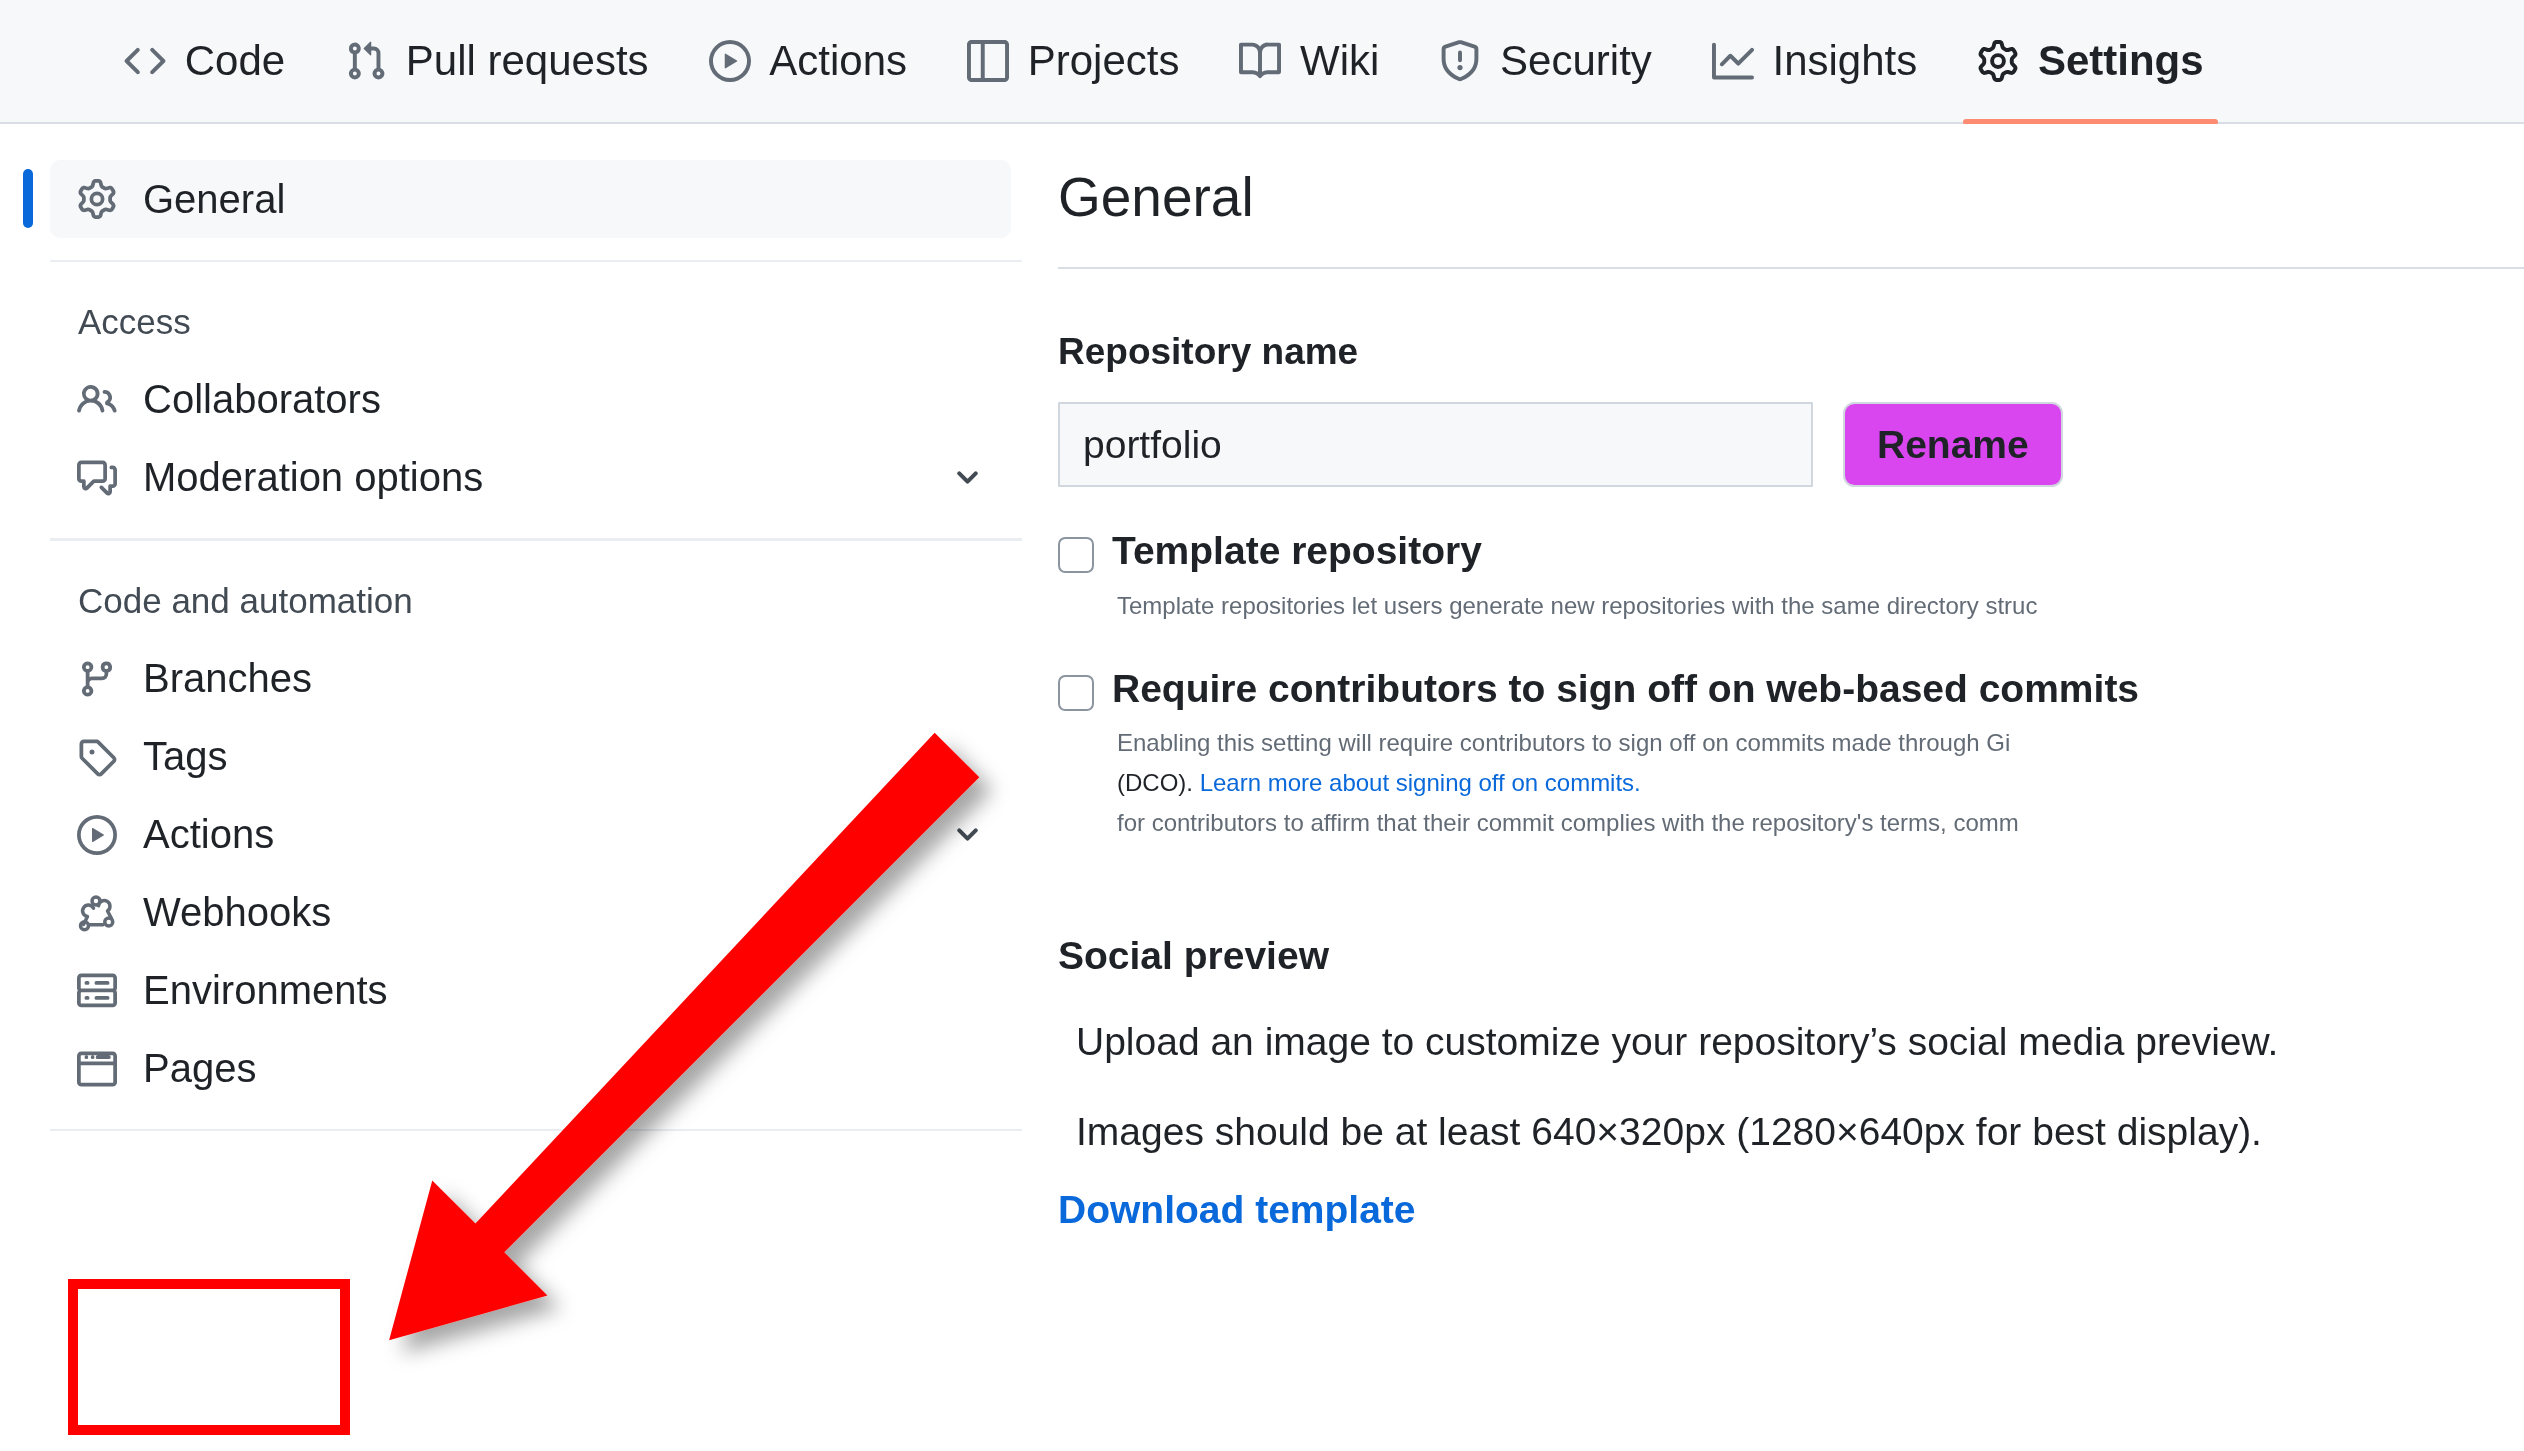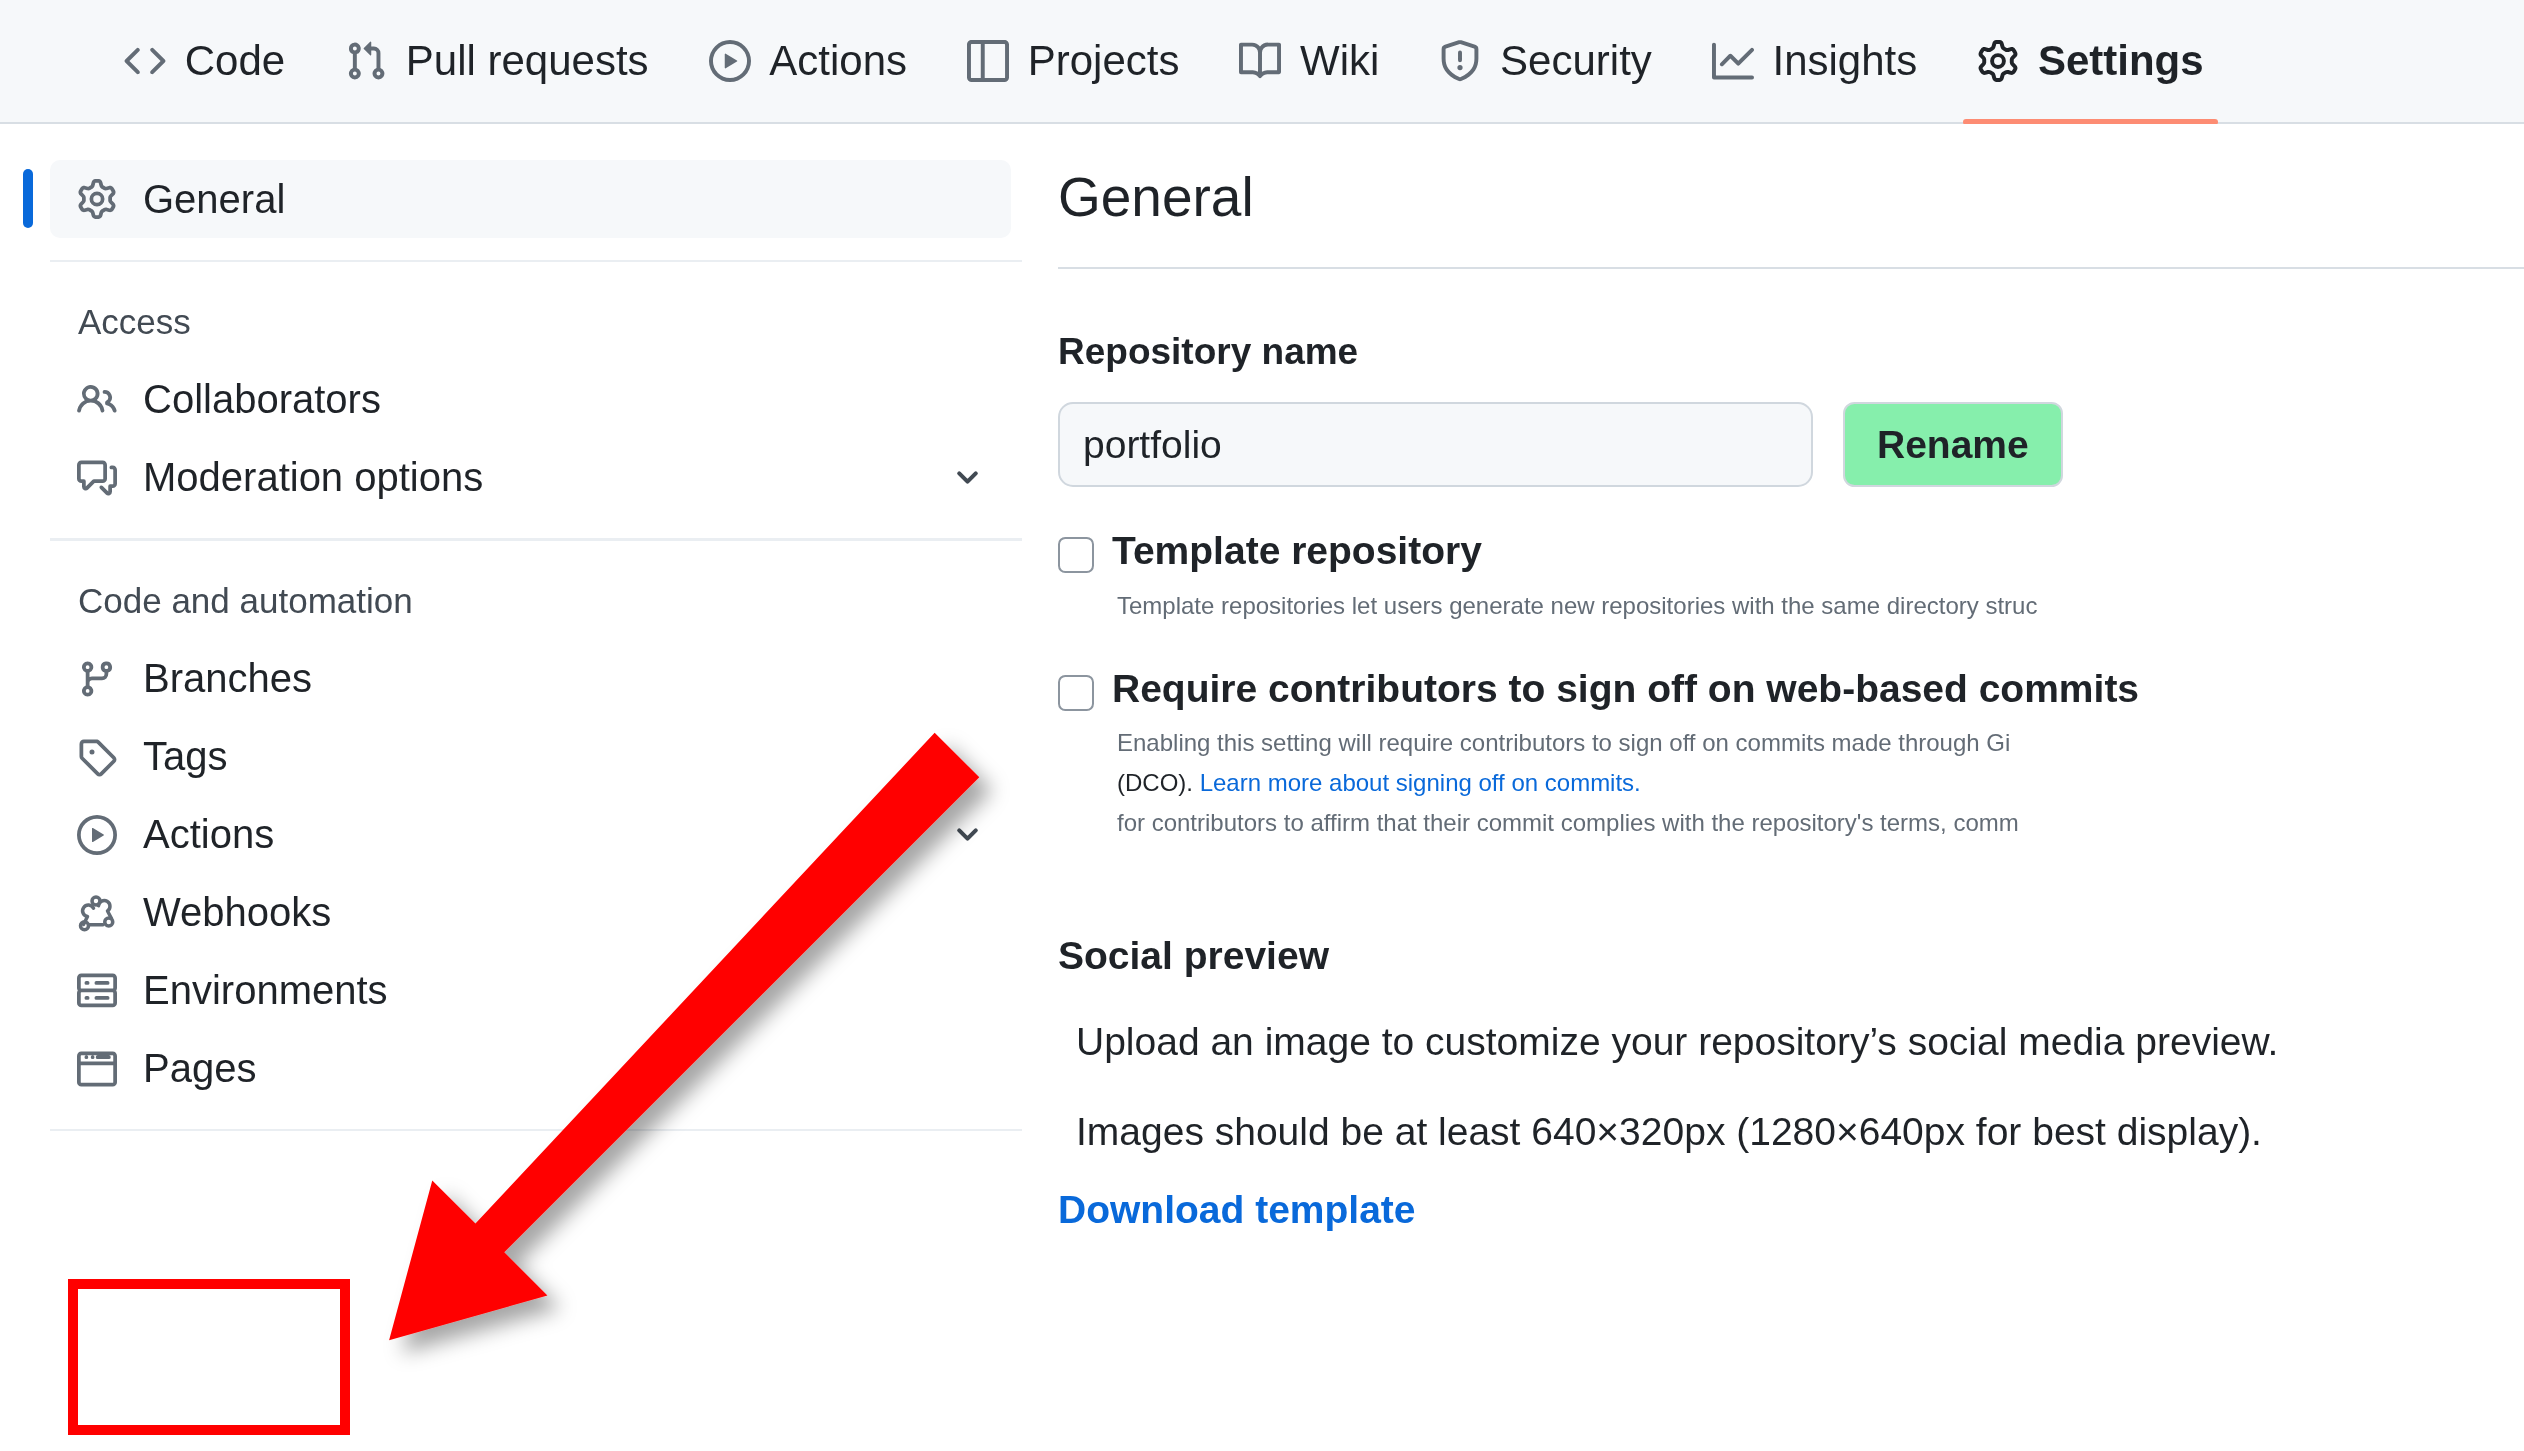--- a/index.html
+++ b/index.html
@@ -155,34 +155,34 @@
   .name-row {
     display: flex;
     align-items: stretch;
     gap: 30px;
     margin-top: 29px;
   }
   .text-input {
     width: 755px;
     height: 85px;
     border: 2.2px solid #d0d7de;
-    border-radius: 15px;
+    border-radius: 1px;
     background: #f6f8fa;
     font-size: 39px;
     color: #1f2328;
     padding: 0 23px;
     font-family: "Liberation Sans", sans-serif;
     display: flex;
     align-items: center;
   }
   .btn {
     height: 85px;
     border: 2.2px solid #d0d7de;
     border-radius: 11.5px;
-    background: #86efac;
+    background: #d946ef;
     font-size: 39px;
     font-weight: bold;
     color: #1f2328;
     padding: 0 32px;
     font-family: "Liberation Sans", sans-serif;
     display: flex;
     align-items: center;
     justify-content: center;
     cursor: pointer;
     white-space: nowrap;

